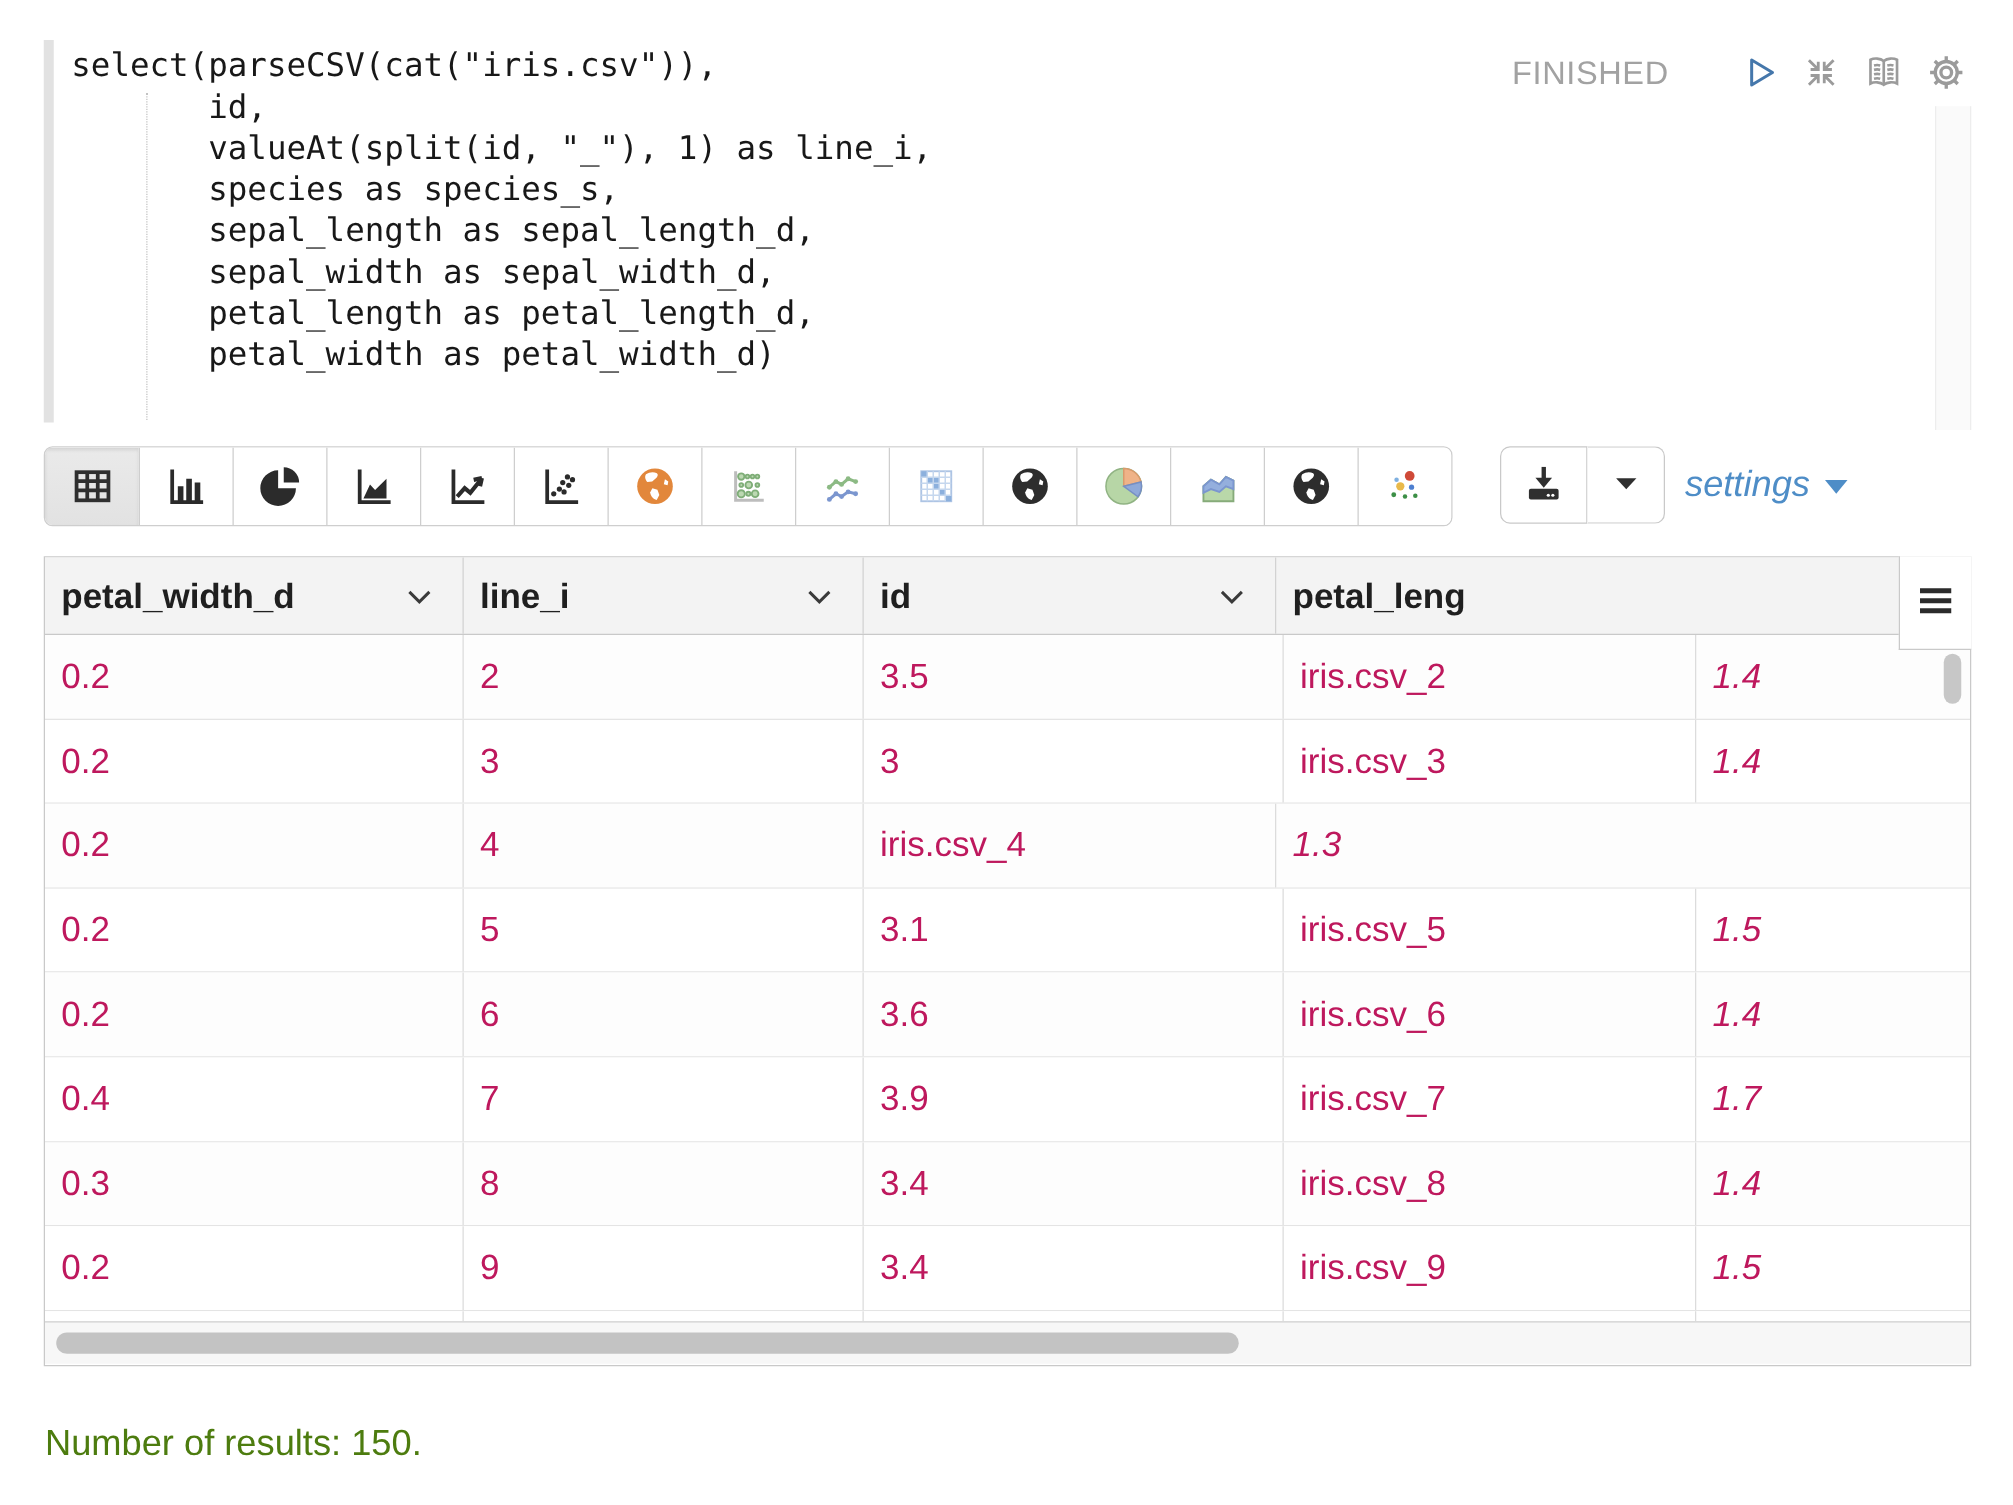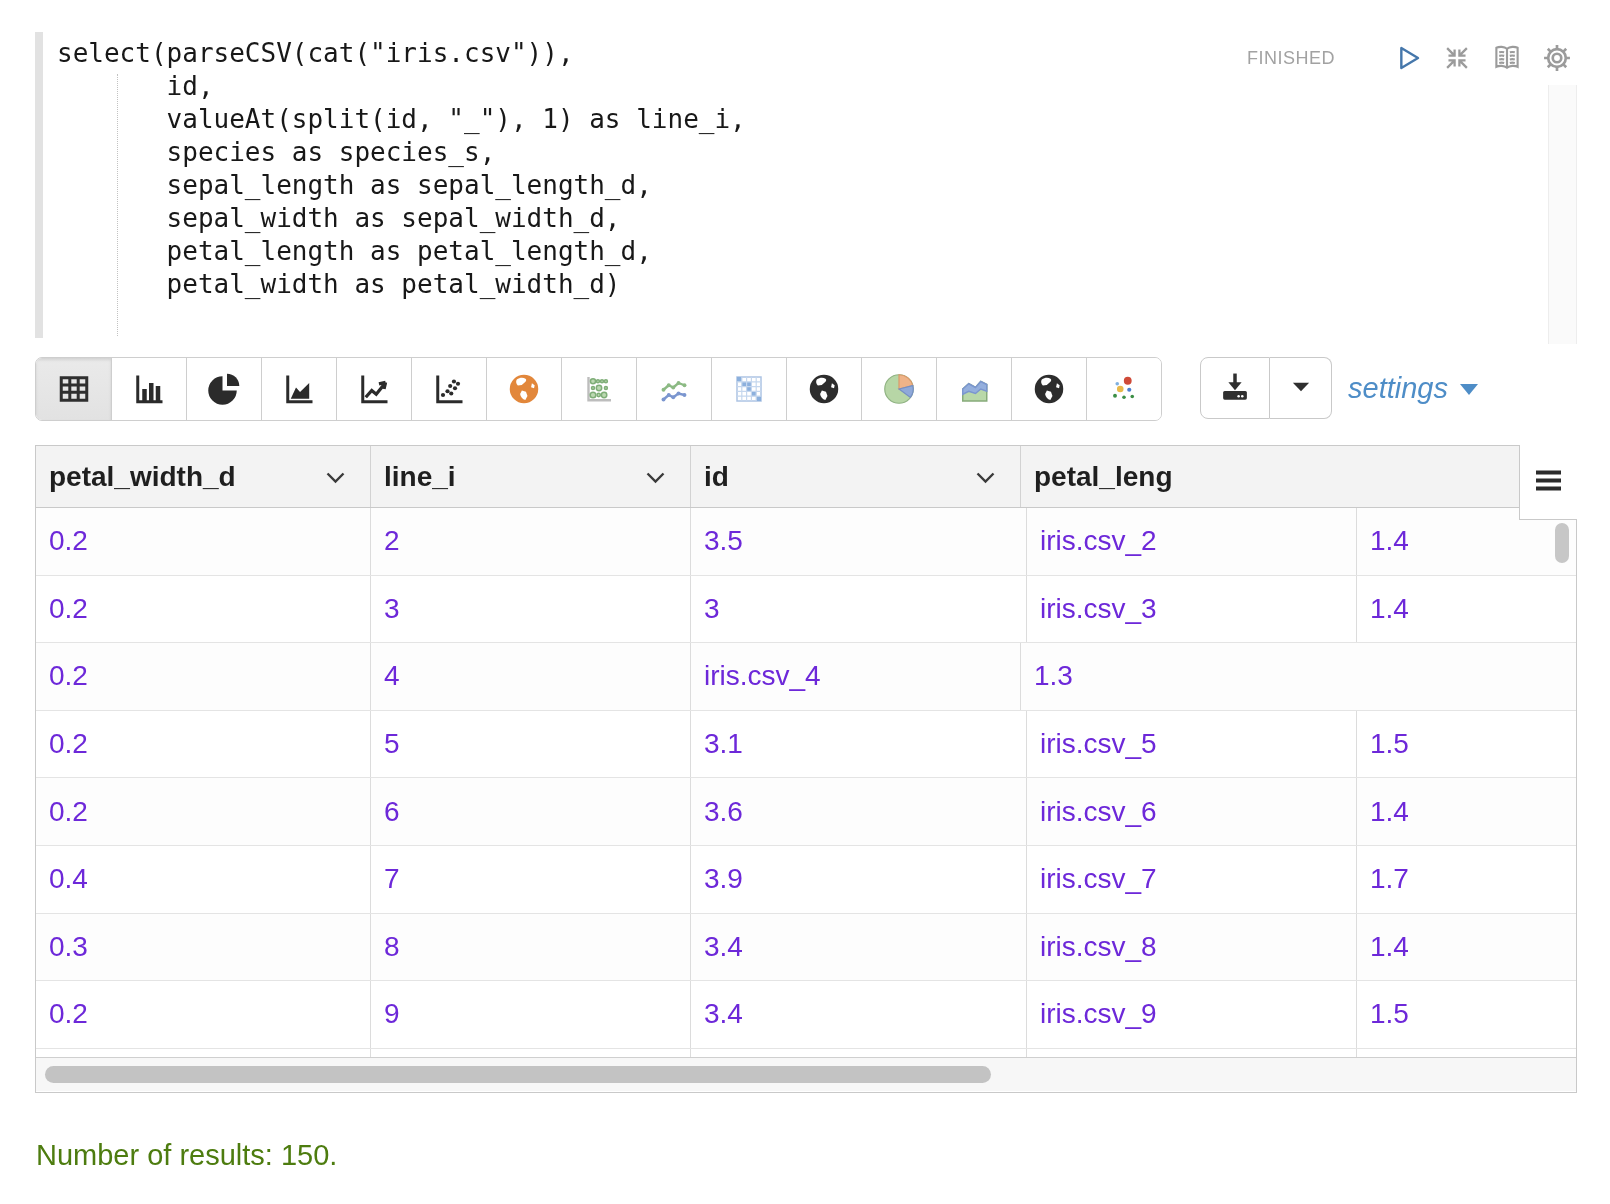--- a/index.html
+++ b/index.html
@@ -5,21 +5,21 @@
   * { margin:0; padding:0; box-sizing:border-box; }
   html,body { width:1610px; height:1204px; background:#fff; font-family:"Liberation Sans", sans-serif; position:relative; overflow:hidden; }
 
   
   .code-block { position:absolute; left:35px; top:30px; width:1542px; height:312px; background:#fff; }
   .gutter-bar { position:absolute; left:0; top:2px; width:8px; height:306px; background:#e2e2e2; }
   .code-pre { position:absolute; left:22px; top:7px; font-family:"DejaVu Sans Mono", monospace; font-size:26px; line-height:33px; color:#181818; white-space:pre; }
   .indent-guide { position:absolute; left:82px; top:44px; height:262px; border-left:1px dotted #c2c2c2; }
   .editor-strip { position:absolute; left:1513px; top:55px; width:29px; height:259px; background:#fafafa; border-left:1px solid #ededed; border-right:1px solid #ededed; }
   .status-bar { position:absolute; top:12px; right:4px; display:flex; align-items:center; }
-  .status-label { font-size:18px; color:#a2a2a2; letter-spacing:.5px; margin-right:40px; }
+  .status-label { font-size:26px; color:#a2a2a2; letter-spacing:.5px; margin-right:40px; }
   .status-btn { background:none; border:none; cursor:pointer; padding:0; margin-left:17px; height:32px; display:flex; align-items:center; }
 
   
   .viz-toolbar { position:absolute; left:35px; top:357px; display:flex; border-radius:7px; overflow:hidden; border:1px solid #cecece; }
   .viz-btn { width:75px; height:62px; background:#fff; border:none; border-left:1px solid #cecece; display:flex; align-items:center; justify-content:center; cursor:pointer; }
   .viz-btn:first-child { border-left:none; }
   .viz-btn.selected { background:linear-gradient(#eaeaea,#e2e2e2); box-shadow:inset 0 2px 3px rgba(0,0,0,.10); }
 
   .download-group { position:absolute; left:1200px; top:357px; display:flex; }
   .dl-btn { width:70px; height:62px; background:#fff; border:1px solid #c9c9c9; border-radius:8px 0 0 8px; display:flex; align-items:center; justify-content:center; cursor:pointer; }
@@ -34,22 +34,22 @@
   .thead { display:flex; height:62px; background:#f3f3f3; border-bottom:1px solid #c9c9c9; }
   .th { position:relative; border-right:1px solid #d2d2d2; padding-left:13px; display:flex; align-items:center; overflow:hidden; white-space:nowrap; }
   .th:last-child { border-right:none; }
   .th-label { font-size:28px; font-weight:bold; color:#1f1f1f; }
   .th-chevron { position:absolute; right:24px; top:25px; }
   .menu-btn { position:absolute; right:-1px; top:-1px; width:58px; height:75px; background:#fff; border:1px solid #c9c9c9; border-top:none; border-right:none; z-index:3; display:flex; align-items:center; justify-content:center; cursor:pointer; }
   .tbody { position:relative; height:549px; overflow:hidden; }
   .tr { display:flex; height:67.6px; border-bottom:1px solid #e4e4e4; background:#fff; }
   .tr.alt { background:#fdfdfd; }
   .tr.partial { height:8px; border-bottom:none; }
-  .td { border-right:1px solid #dcdcdc; padding-left:13px; font-size:28px; color:#6d28d9; display:flex; align-items:center; white-space:nowrap; overflow:hidden; }
-  .td:last-child { border-right:none; }
+  .td { border-right:1px solid #dcdcdc; padding-left:13px; font-size:28px; color:#be185d; display:flex; align-items:center; white-space:nowrap; overflow:hidden; }
+  .td:last-child { border-right:none;font-style:italic; }
   .c0 { width:335px; } .c1 { width:320px; } .c2 { width:336px; } .c3 { width:330px; } .c4 { flex:1; }
   .vthumb { position:absolute; right:7px; top:15px; width:14px; height:40px; border-radius:7px; background:#c7c7c7; z-index:2; cursor:grab; }
   .hscroll { position:relative; height:34px; background:#f7f7f7; border-top:1px solid #cfcfcf; }
   .hthumb { position:absolute; left:9px; top:8px; width:946px; height:17px; border-radius:9px; background:#c3c3c3; cursor:grab; }
 
   .results-footer { position:absolute; left:36px; top:1139px; font-size:29px; color:#4d7c0f; }
 </style>
 </head>
 <body>
 

